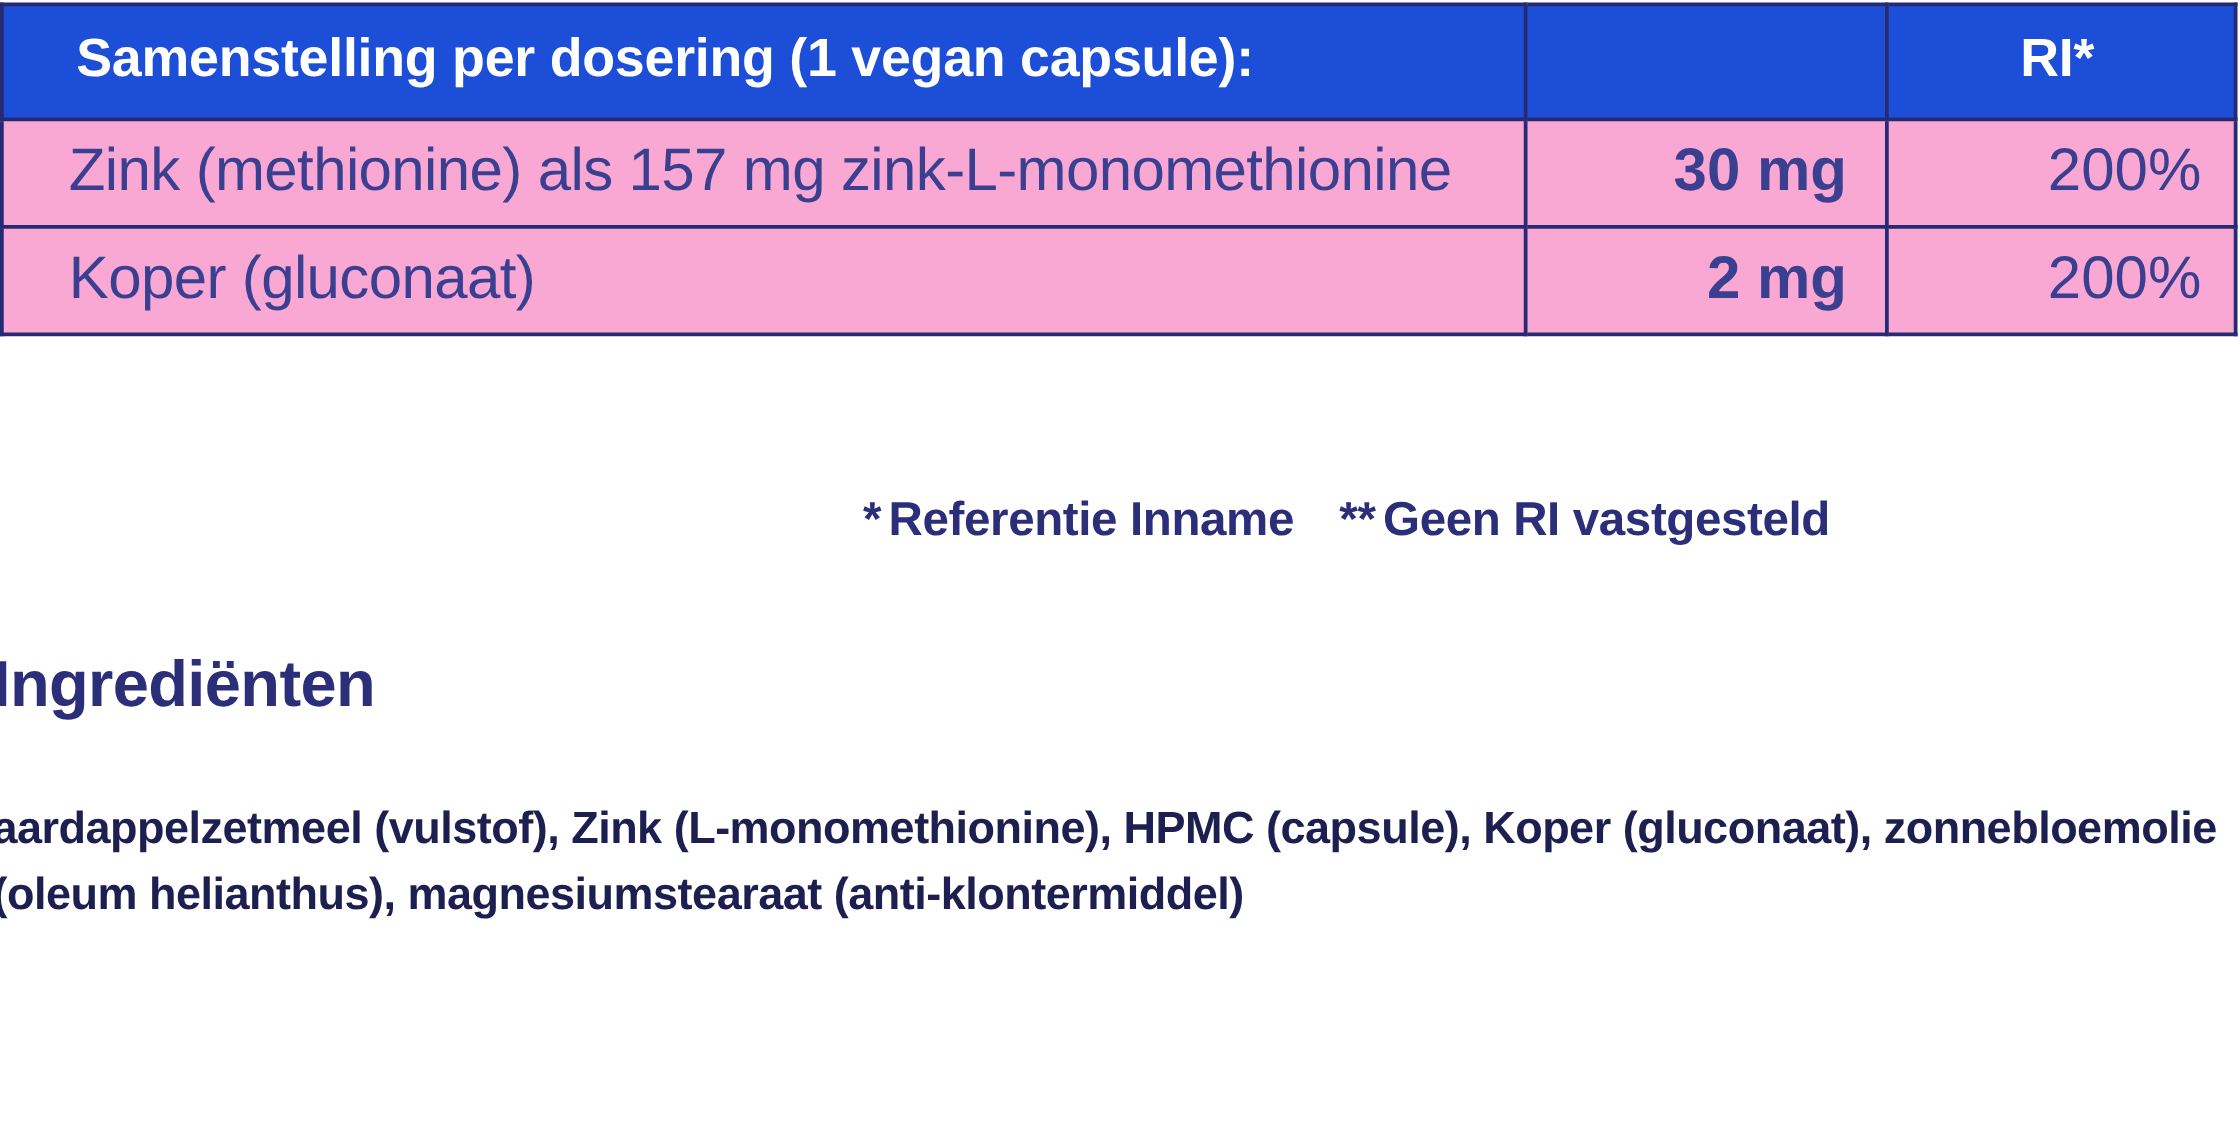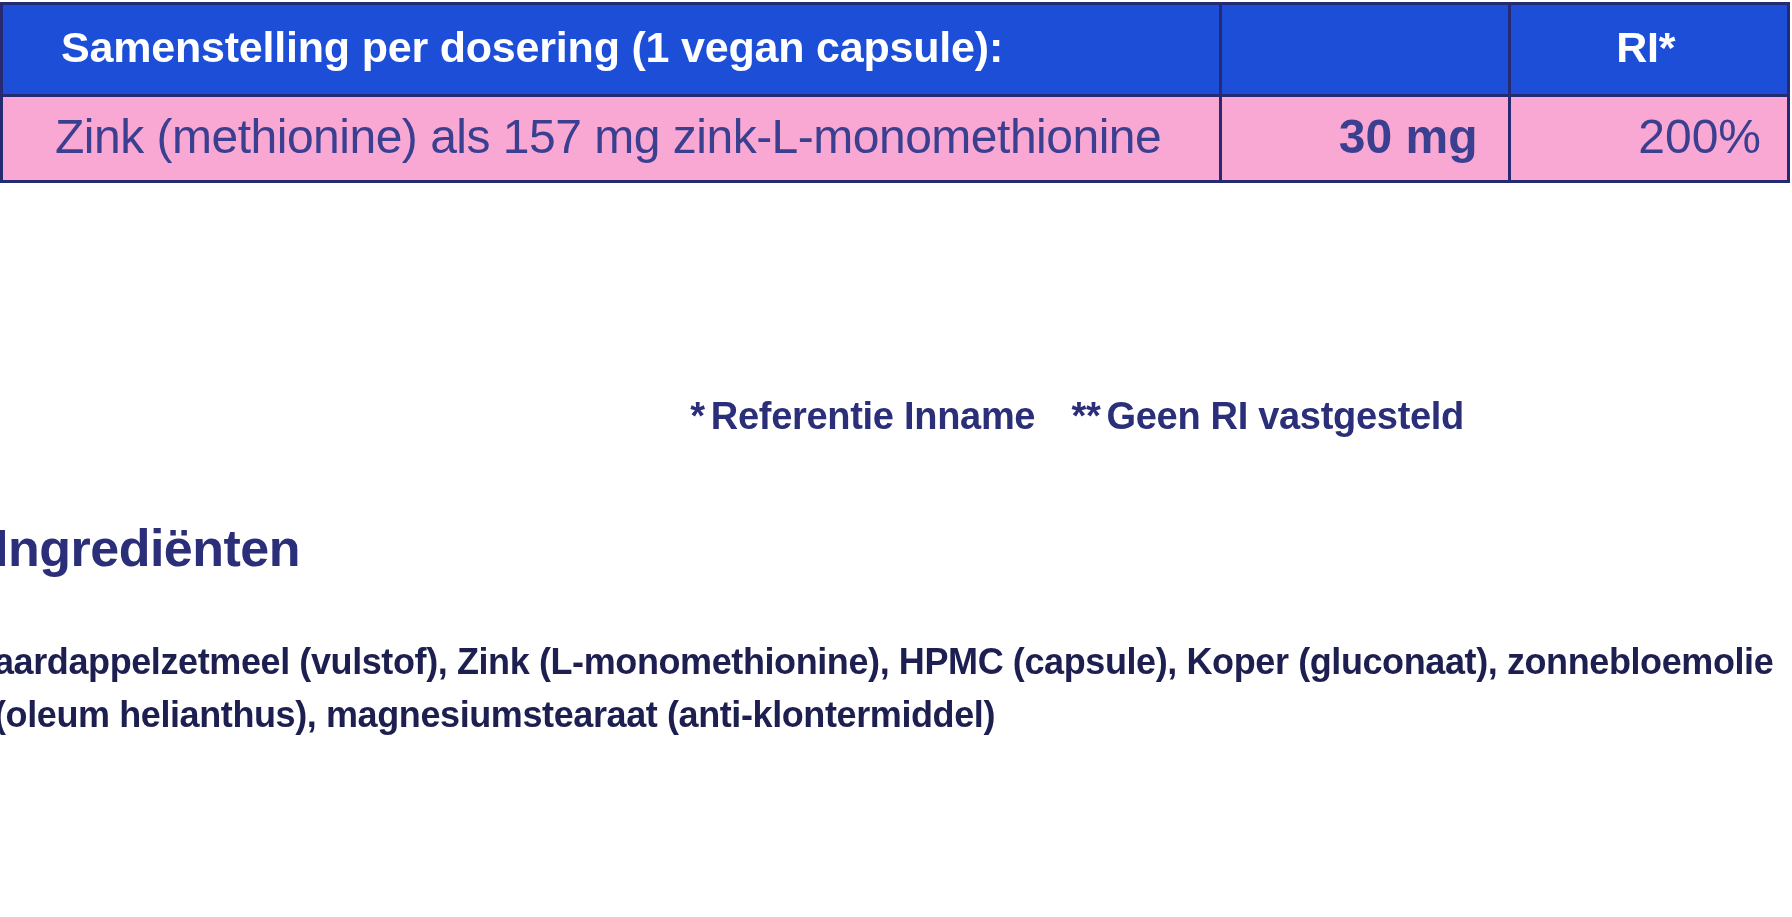--- a/index.html
+++ b/index.html
@@ -132,20 +132,25 @@
         <td></td>
         <td class="head-ri">RI*</td>
       </tr>
     </thead>
     <tbody>
       <tr>
         <td class="name">Zink (methionine) als 157 mg zink-L-monomethionine</td>
         <td class="amount">30 mg</td>
         <td class="ri">200%</td>
       </tr>
+      <tr>
+        <td class="name">Koper (gluconaat)</td>
+        <td class="amount">2 mg</td>
+        <td class="ri">200%</td>
+      </tr>
     </tbody>
   </table>
 
   <div class="footnotes">
     <span class="fn">
       <span class="star">*</span><span>Referentie Inname</span>
     </span>
     <span class="fn">
       <span class="star">**</span><span>Geen RI vastgesteld</span>
     </span>

